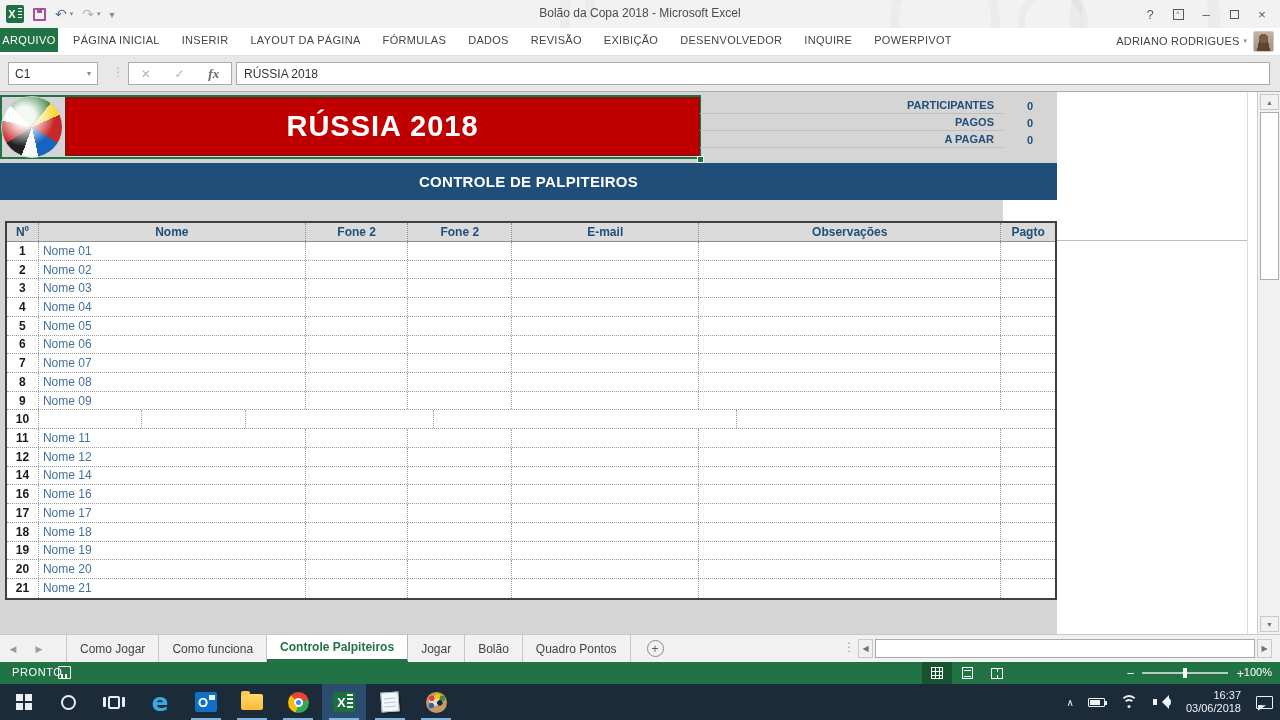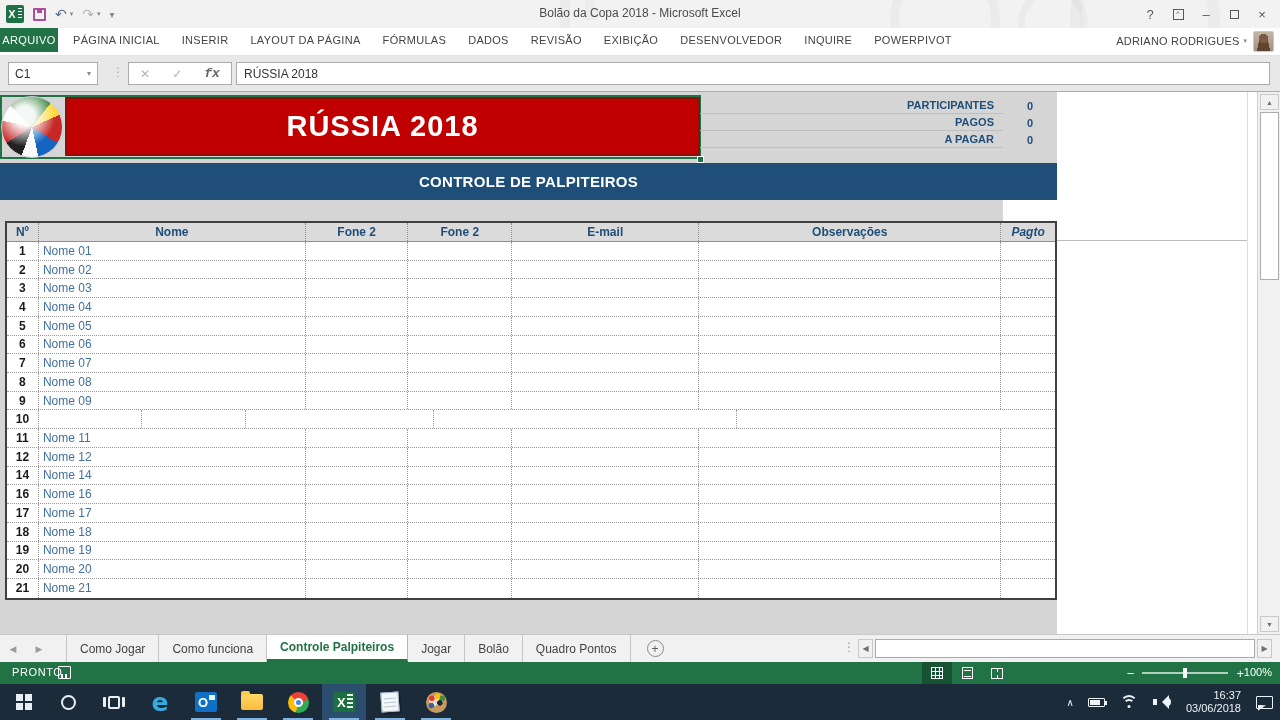--- a/index.html
+++ b/index.html
@@ -49,21 +49,21 @@
   
   .fbar{position:absolute;left:0;top:56px;width:1280px;height:36px;background:#e8e8e8;border-bottom:1px solid #ababab;}
   .namebox{position:absolute;left:8px;top:6px;width:90px;height:23px;background:#fff;border:1px solid #ababab;
            display:flex;align-items:center;}
   .namebox .nbtext{flex:1;font-size:12px;color:#333;padding-left:6px;}
   .namebox .nbdd{width:16px;font-size:8px;color:#8a8a8a;text-align:center;}
   .fsep{position:absolute;left:112px;top:9px;font-size:12px;color:#a9a9a9;letter-spacing:0;}
   .fbtns{position:absolute;left:128px;top:6px;width:104px;height:23px;background:#fff;border:1px solid #ababab;
          display:flex;align-items:center;justify-content:space-around;}
   .fbx{font-size:12px;color:#b5b5b5;}
-  .ffx{font-size:13px;color:#666;font-family:Liberation Mono, monospace;font-style:italic;font-weight:bold;}
+  .ffx{font-size:13px;color:#666;font-family:Liberation Serif, serif;font-style:italic;font-weight:bold;}
   .ffield{position:absolute;left:236px;top:6px;width:1034px;height:23px;background:#fff;border:1px solid #ababab;
           font-size:12px;color:#333;display:flex;align-items:center;padding-left:7px;}
 
   
   .sheet{position:absolute;left:0;top:92px;width:1280px;height:542px;background:#d5d5d5;overflow:hidden;}
   .rightwhite{position:absolute;left:1057px;top:0;width:200px;height:542px;background:#fff;}
   .rw-vline{position:absolute;left:1247px;top:0;width:1px;height:542px;background:#dcdcdc;}
   .rw-hline{position:absolute;left:1057px;top:148px;width:190px;height:1px;background:#bdbdbd;}
 
   .selrect{position:absolute;left:0;top:3px;width:701px;height:64px;border:2px solid #217346;}
@@ -89,21 +89,21 @@
   .banner-blue{position:absolute;left:0;top:71px;width:1057px;height:37px;background:#1f4e79;
       display:flex;align-items:center;justify-content:center;}
   .banner-blue span{color:#fff;font-weight:bold;font-size:15px;letter-spacing:.3px;}
 
   .pagto-gap{position:absolute;left:1003px;top:108px;width:54px;height:21px;background:#fff;}
 
   .xtable{position:absolute;left:5px;top:129px;width:1052px;border:2px solid #404040;background:#fff;}
   .thead{display:flex;height:19px;background:#dbdbdb;border-bottom:1px solid #8f8f8f;}
   .hc{display:flex;align-items:center;justify-content:center;font-size:12px;font-weight:bold;color:#1f4e79;
       border-right:1px dotted #8f8f8f;height:100%;}
-  .hc:last-child{border-right:none;font-style:italic;}
+  .hc:last-child{border-right:none;}
   .trow{display:flex;height:18.72px;border-bottom:1px dotted #9a9a9a;background:#fff;}
   .trow:last-child{border-bottom:none;}
   .c{border-right:1px dotted #9a9a9a;height:100%;display:flex;align-items:center;font-size:12px;}
   .c:last-child{border-right:none;}
   .col1{width:32px;}.col2{width:268px;}.col3{width:103px;}.col4{width:104px;}
   .col5{width:188px;}.col6{width:303px;}.col7{width:54px;}
   .cnum{justify-content:center;font-weight:bold;color:#1a1a1a;}
   .cname{color:#44709d;padding-left:4px;}
 
   .vscroll{position:absolute;left:1257px;top:0;width:23px;height:542px;background:#f1f1f1;border-left:1px solid #cfcfcf;}

